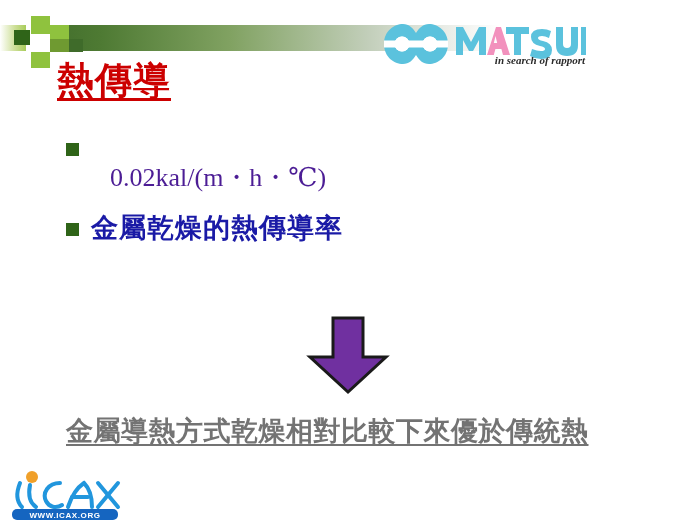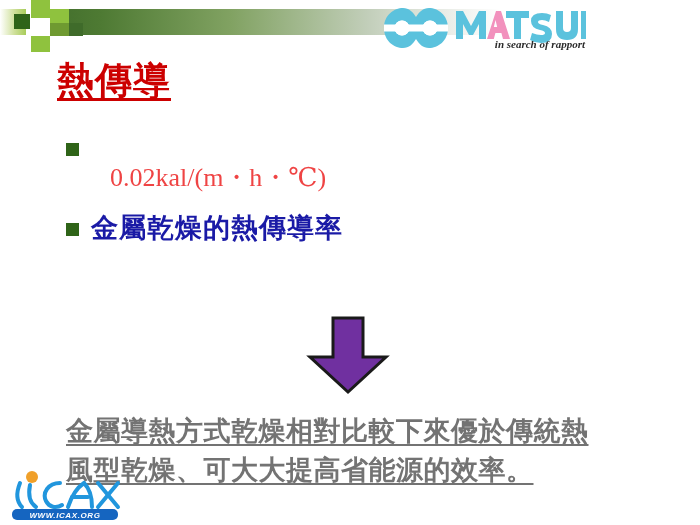--- a/index.html
+++ b/index.html
@@ -11,21 +11,21 @@
     width: 700px;
     height: 525px;
     position: relative;
     overflow: hidden;
     font-family: "Liberation Serif", "DejaVu Serif", serif;
   }
 
   
   .header {
     position: absolute;
-    left: 0; top: 0;
+    left: 0; top: 16px;
     width: 592px; height: 52px;
   }
   .grad-bar {
     position: absolute;
     left: 36px; top: 9px;
     width: 464px; height: 26px;
     background: linear-gradient(to right, #3f6b2a 0%, #4e7a33 14%, #81a262 42%, #c3cfbb 72%, #e9ece6 88%, #ffffff 100%);
   }
   .sq { position: absolute; }
   .sq-a { left: 0;  top: 9px;  width: 26px; height: 26px;
@@ -81,21 +81,21 @@
   }
   .bullet-text {
     color: #1a1aa6;
     font-size: 27px;
     font-weight: bold;
     line-height: 1.38;
     letter-spacing: 1px;
     white-space: nowrap;
   }
   .formula {
-    color: #ef4444;
+    color: #4c1d95;
     font-family: "Liberation Serif", "DejaVu Serif", serif;
     font-size: 26px;
     line-height: 1.4;
     margin: 4px 0 14px 44px;
     white-space: nowrap;
   }
   .group-2 { }
 
   
   .arrow-wrap {
@@ -121,21 +121,21 @@
     text-underline-offset: 4px;
     text-decoration-thickness: 2px;
     white-space: nowrap;
   }
   .conclusion .cline-2 { padding-right: 108px; }
 
   
   .icax {
     position: absolute;
     left: 6px; bottom: 2px;
-    width: 118px; height: 56px; font-style: italic;
+    width: 118px; height: 56px;
   }
   .icax svg { display: block; }
 </style>
 </head>
 <body>
 
 <div class="header">
   <div class="grad-bar"></div>
   <div class="sq sq-a"></div>
   <div class="sq sq-b"></div>
@@ -195,21 +195,20 @@
 </div>
 
 <div class="arrow-wrap">
   <svg width="86" height="80" viewBox="0 0 86 80" xmlns="http://www.w3.org/2000/svg">
     <polygon points="28,3 58,3 58,42 81,42 43,77 5,42 28,42" fill="#7030a0" stroke="#1a1a1a" stroke-width="3" stroke-linejoin="miter"></polygon>
   </svg>
 </div>
 
 <div class="conclusion">
   <span class="cline cline-1">金屬導熱方式乾燥相對比較下來優於傳統熱</span>
-  <span class="cline cline-2">風型乾燥、可大大提高省能源的效率。</span>
 </div>
 
 <div class="icax">
   <svg width="118" height="56" viewBox="0 0 118 56" xmlns="http://www.w3.org/2000/svg">
     <g fill="none" stroke="#2196dd" stroke-width="4" stroke-linecap="round">
       <path d="M14 16 C10 26, 10 34, 16 40"></path>
       <path d="M24 18 C22 28, 24 36, 30 40"></path>
       <path d="M54 16 C42 16, 36 26, 40 34 C43 40, 50 42, 56 38"></path>
       <path d="M62 40 C66 28, 72 20, 78 16 C84 22, 86 32, 86 40"></path>
       <path d="M66 30 h16"></path>

